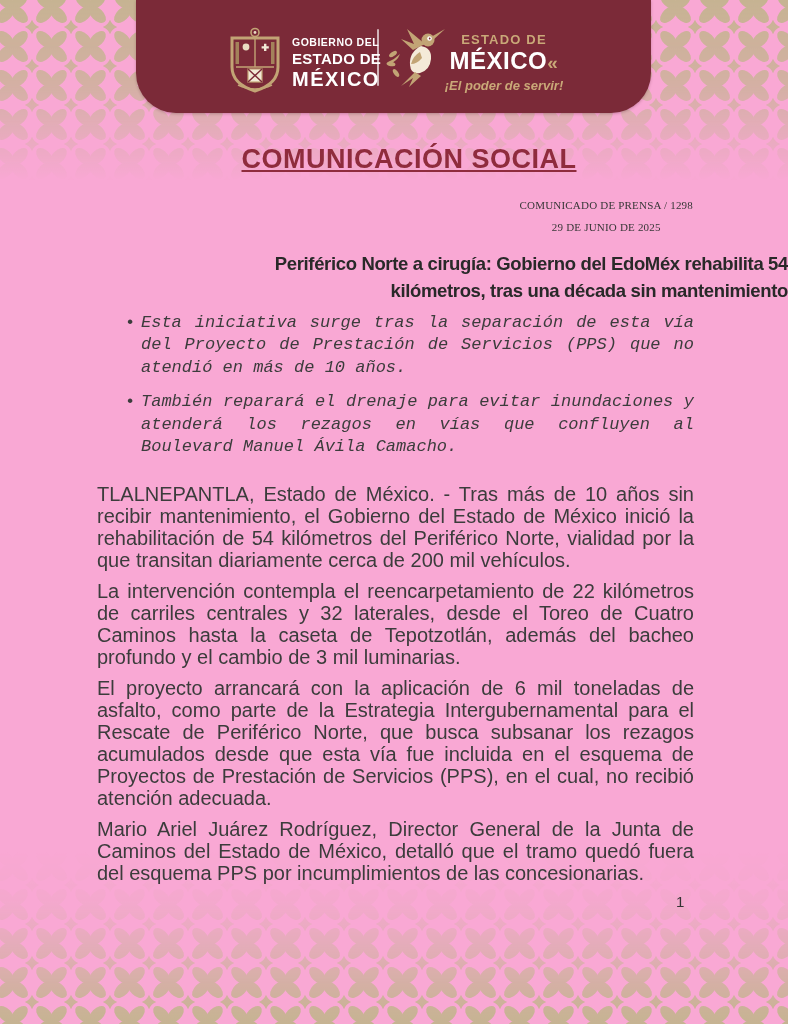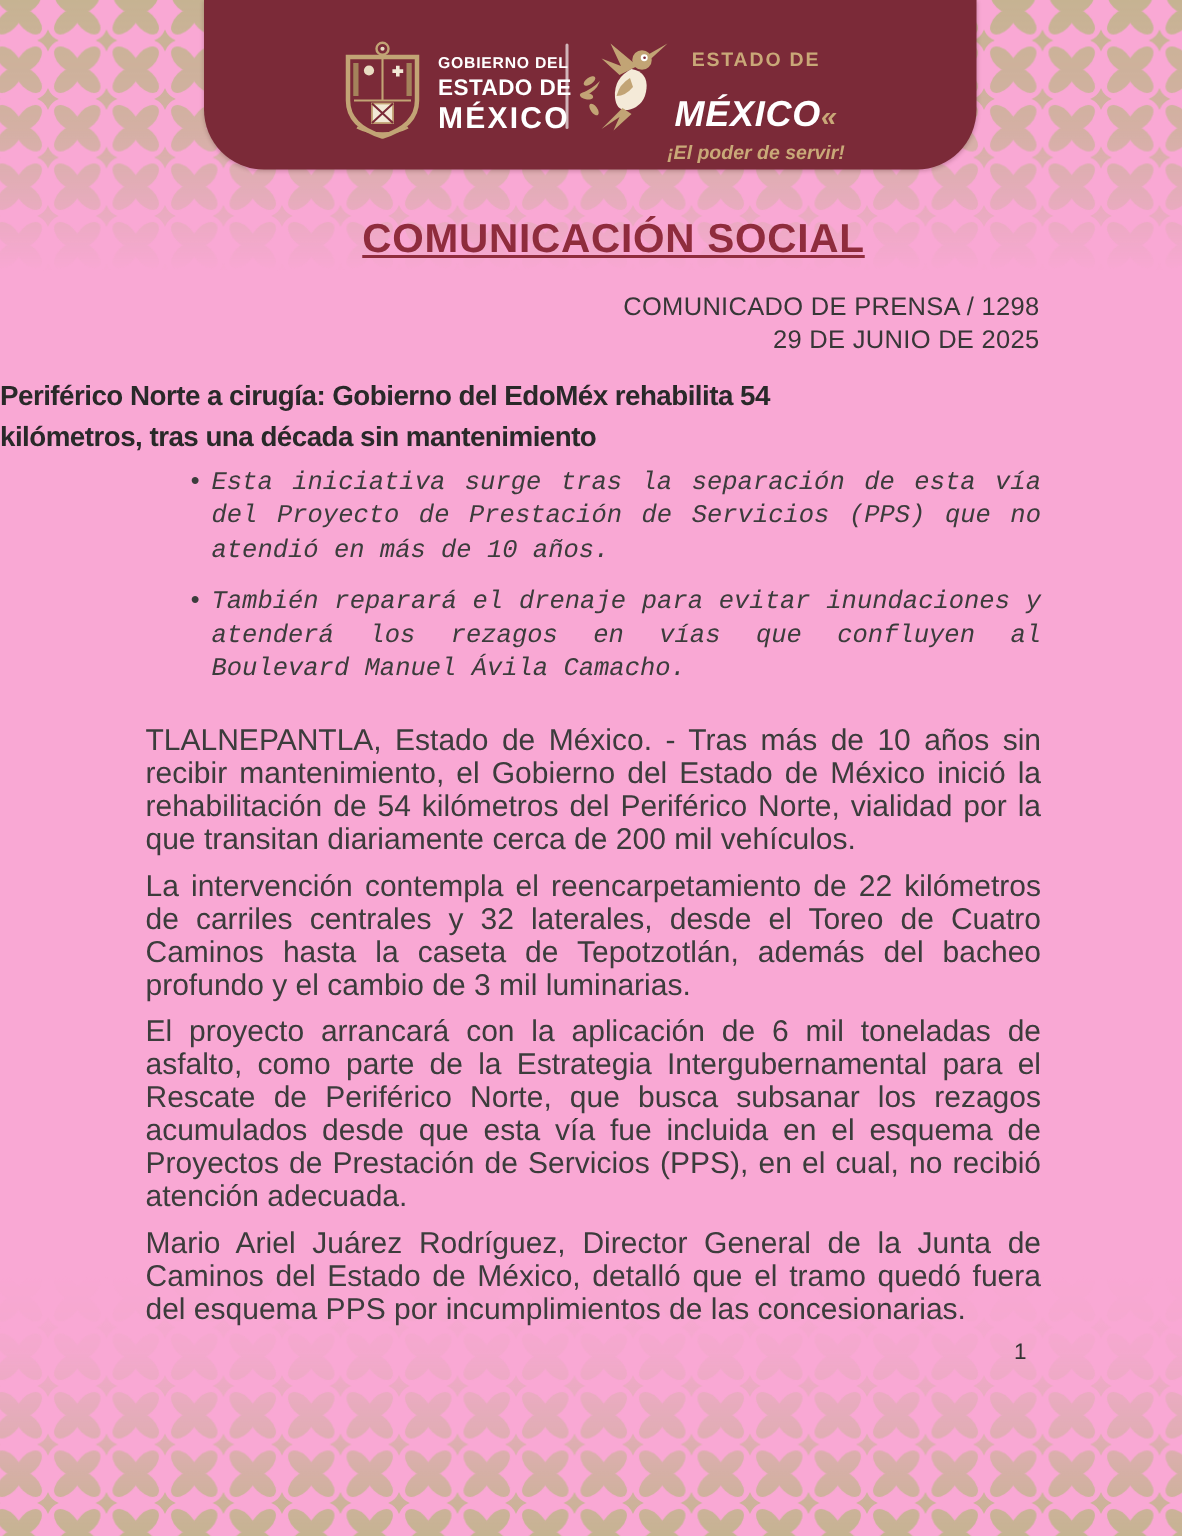--- a/index.html
+++ b/index.html
@@ -18,35 +18,35 @@
   }
   .coat{position:absolute;left:92px;top:27px;width:54px;height:68px;}
   .left-logo-text{position:absolute;left:156px;top:36px;color:#ffffff;}
   .left-l1{font-size:10.5px;font-weight:bold;letter-spacing:.5px;line-height:12px;}
   .left-l2{font-size:15px;font-weight:bold;letter-spacing:.3px;line-height:17px;margin-top:2px;}
   .left-l3{font-size:20px;font-weight:bold;letter-spacing:1.5px;line-height:22px;margin-top:1px;}
   .divider{position:absolute;left:241px;top:29px;width:2px;height:57px;background:rgba(255,255,255,.65);border-radius:1px;}
   .bird{position:absolute;left:250px;top:26px;width:60px;height:64px;}
   .right-logo-text{position:absolute;left:302px;top:32px;width:132px;text-align:center;}
   .rl-estado{font-size:13px;font-weight:bold;letter-spacing:1.2px;color:#c9a878;line-height:15px;}
-  .rl-mexico{font-size:24px;font-weight:bold;letter-spacing:.5px;color:#ffffff;line-height:26px;margin-top:17px;font-style:italic;}
+  .rl-mexico{font-size:24px;font-weight:bold;letter-spacing:.5px;color:#ffffff;line-height:26px;margin-top:1px;}
   .rl-chevron{font-size:19px;color:#c9a878;font-weight:bold;}
   .rl-slogan{font-size:13px;font-weight:bold;font-style:italic;color:#c9a878;line-height:16px;margin-top:2px;}
   
   .content{position:absolute;left:0;top:0;width:788px;height:1024px;z-index:3;}
   .doc-title{
     position:absolute;left:15px;top:144px;width:788px;text-align:center;
     font-size:27px;font-weight:bold;letter-spacing:.5px;color:#8f2c3d;text-decoration:underline;
   }
   .release-info{
-    position:absolute;right:95px;top:194px;text-align:right;
-    font-size:17px;line-height:22px;color:#373737;letter-spacing:.2px;
+    position:absolute;right:95px;top:194px;text-align:center;
+    font-size:11px;line-height:22px;color:#373737;letter-spacing:.2px;font-family:Liberation Serif, serif;
   }
   .headline{
-    position:absolute;left:0;top:250px;width:788px;text-align:left;
+    position:absolute;left:0;top:250px;width:788px;text-align:right;
     font-size:18.5px;font-weight:bold;line-height:27px;color:#292929;letter-spacing:-.35px;
   }
   .headline span{display:block;white-space:nowrap;}
   .bodyflow{position:absolute;left:97px;top:312px;width:597px;color:#3c3c3c;}
   ul.bullets{list-style:none;margin:0;padding:0;}
   ul.bullets li{
     position:relative;padding-left:44px;margin:0 0 12px 0;
     font-style:italic;font-size:17px;line-height:22.4px;text-align:justify;font-family:Liberation Mono, monospace;
   }
   ul.bullets li:last-child{margin-bottom:0;}

